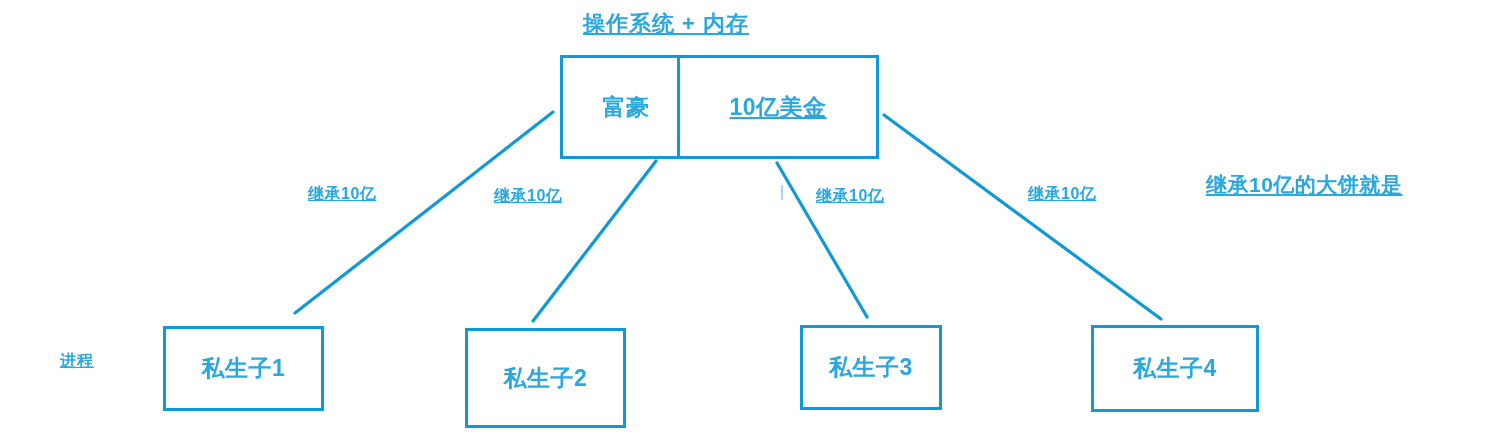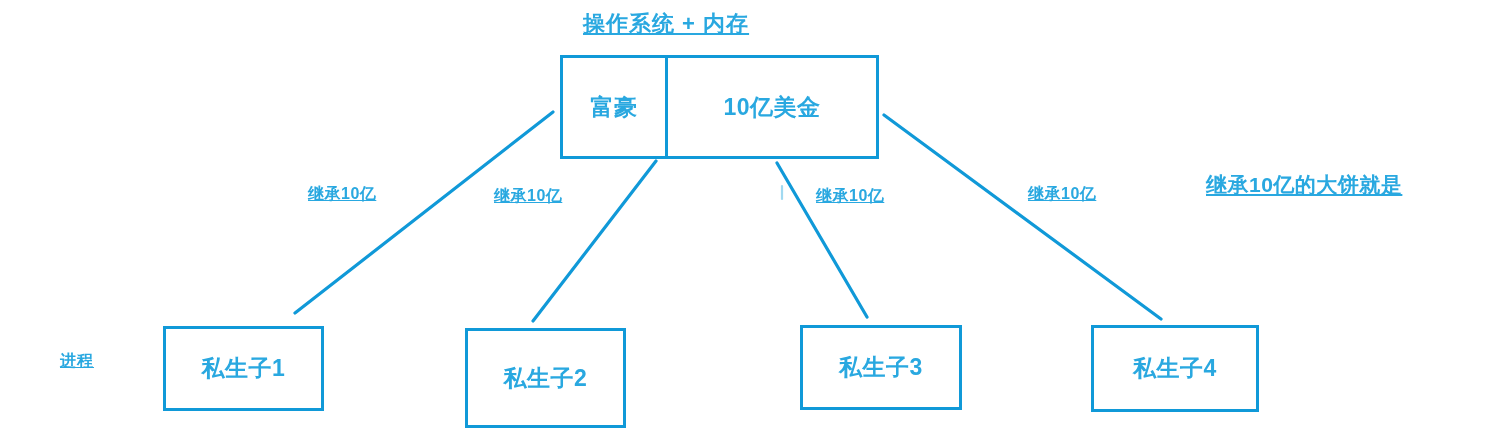--- a/index.html
+++ b/index.html
@@ -61,31 +61,33 @@
     top: 55px;
     width: 319px;
     height: 104px;
     display: flex;
     padding: 0;
   }
   #memory-box .cell-owner {
     width: 102px;
     border-right: 3px solid #1099d8;
     flex: 0 0 auto;
+    padding-left: 12px;
   }
   #memory-box .cell-amount {
     flex: 1 1 auto;
+    text-decoration: underline;
   }
   
   .process-box .box-cell {
     font-size: 23px;
   }
   #process-box-1 { left: 163px; top: 326px; width: 161px; height: 85px; }
   #process-box-2 { left: 465px; top: 328px; width: 161px; height: 100px; }
-  #process-box-3 { left: 800px; top: 325px; width: 162px; height: 85px; }
+  #process-box-3 { left: 800px; top: 325px; width: 142px; height: 85px; }
   #process-box-4 { left: 1091px; top: 325px; width: 168px; height: 87px; }
 
   
   .label {
     position: absolute;
     color: #29a8e0;
     font-weight: bold;
     white-space: nowrap;
     text-decoration: underline;
   }

